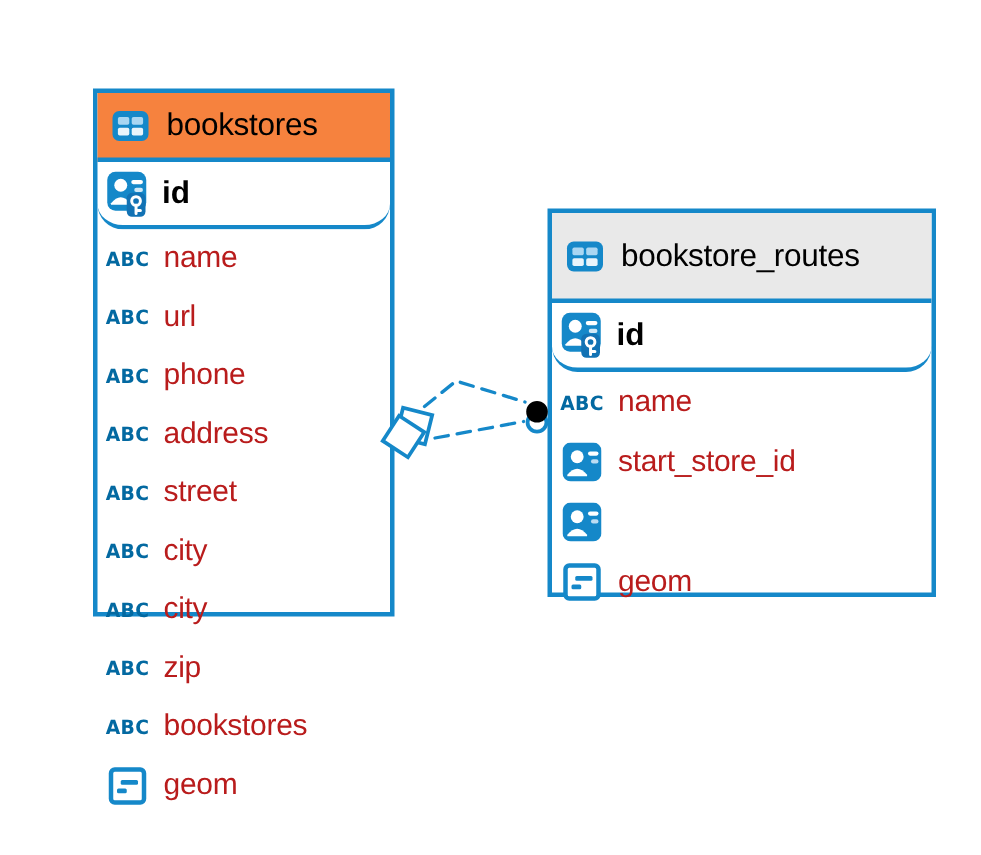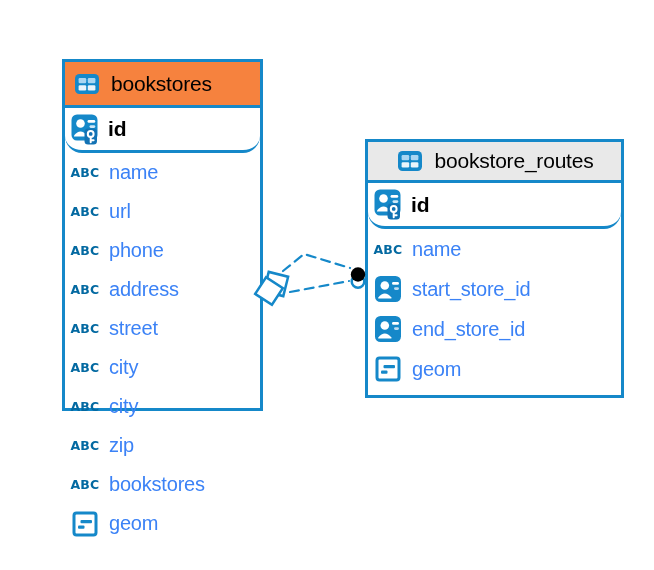--- a/index.html
+++ b/index.html
@@ -15,37 +15,37 @@
   }
   .tbl-title { font-size:21px; color:#000; white-space:nowrap; letter-spacing:-0.2px; }
 
   .pk-row {
     display:flex; align-items:center; gap:8px; padding:0 5px;
     border-bottom:3px solid #1588c9; box-sizing:border-box;border-radius:17px;
   }
   .pk-label { font-size:21px; font-weight:bold; color:#000; }
 
   .col-row { display:flex; align-items:center; gap:9px; padding:0 5px; box-sizing:border-box; }
-  .col-label { font-size:20px; color:#3b82f6; white-space:nowrap; letter-spacing:-0.2px; }
+  .col-label { font-size:20px; color:#b91c1c; white-space:nowrap; letter-spacing:-0.2px; }
 
   .icon-box { display:flex; align-items:center; justify-content:center; width:30px; flex:0 0 30px; }
   .abc-icon {
     font-family:"DejaVu Sans", sans-serif; font-weight:800; font-size:12.5px;
     color:#0369a1; letter-spacing:0.2px; transform:scaleY(1.05);
   }
 
   
   #tbl-bookstores { left:62px; top:59px; width:201px; height:352px; }
   #tbl-bookstores .tbl-header { height:46px; background:#f6823e; }
   #tbl-bookstores .pk-row { height:45px; }
   #tbl-bookstores .col-row { height:39px; }
 
   
   #tbl-routes { left:365px; top:139px; width:259px; height:259px; }
-  #tbl-routes .tbl-header { height:41px; background:#e9e9e9;justify-content:center; }
+  #tbl-routes .tbl-header { height:60px; background:#e9e9e9; }
   #tbl-routes .pk-row { height:46px; }
   #tbl-routes .col-row { height:40px; }
 
   .rel-overlay { position:absolute; left:0; top:0; width:654px; height:570px; pointer-events:none; }
 </style>
 </head>
 <body>
 
 <div class="canvas">
 
@@ -176,21 +176,20 @@
     <div class="col-row">
       <span class="icon-box">
         <svg width="26" height="26" viewBox="0 0 26 26">
           <rect x="0" y="0" width="26" height="26" rx="5.5" fill="#1588c9"></rect>
           <circle cx="9.8" cy="9.5" r="4.3" fill="#ffffff"></circle>
           <path d="M3.2 21.5 Q9.8 13.5 16.4 21.5 L16.4 22.5 L3.2 22.5 Z" fill="#ffffff"></path>
           <rect x="17" y="6" width="7" height="2.8" rx="1.4" fill="#ffffff"></rect>
           <rect x="19" y="11.2" width="5" height="2.8" rx="1.4" fill="#bcdcf2"></rect>
         </svg>
       </span>
-      <span class="col-label">end_store_id</span>
     </div>
     <div class="col-row">
       <span class="icon-box">
         <svg width="26" height="26" viewBox="0 0 26 26">
           <rect x="2" y="2" width="22" height="22" rx="2.5" fill="#ffffff" stroke="#1588c9" stroke-width="3"></rect>
           <rect x="8.5" y="9" width="11.5" height="3.2" rx="1" fill="#1588c9"></rect>
           <rect x="6" y="14.6" width="6.5" height="3.2" rx="1" fill="#1588c9"></rect>
         </svg>
       </span>
       <span class="col-label">geom</span>

